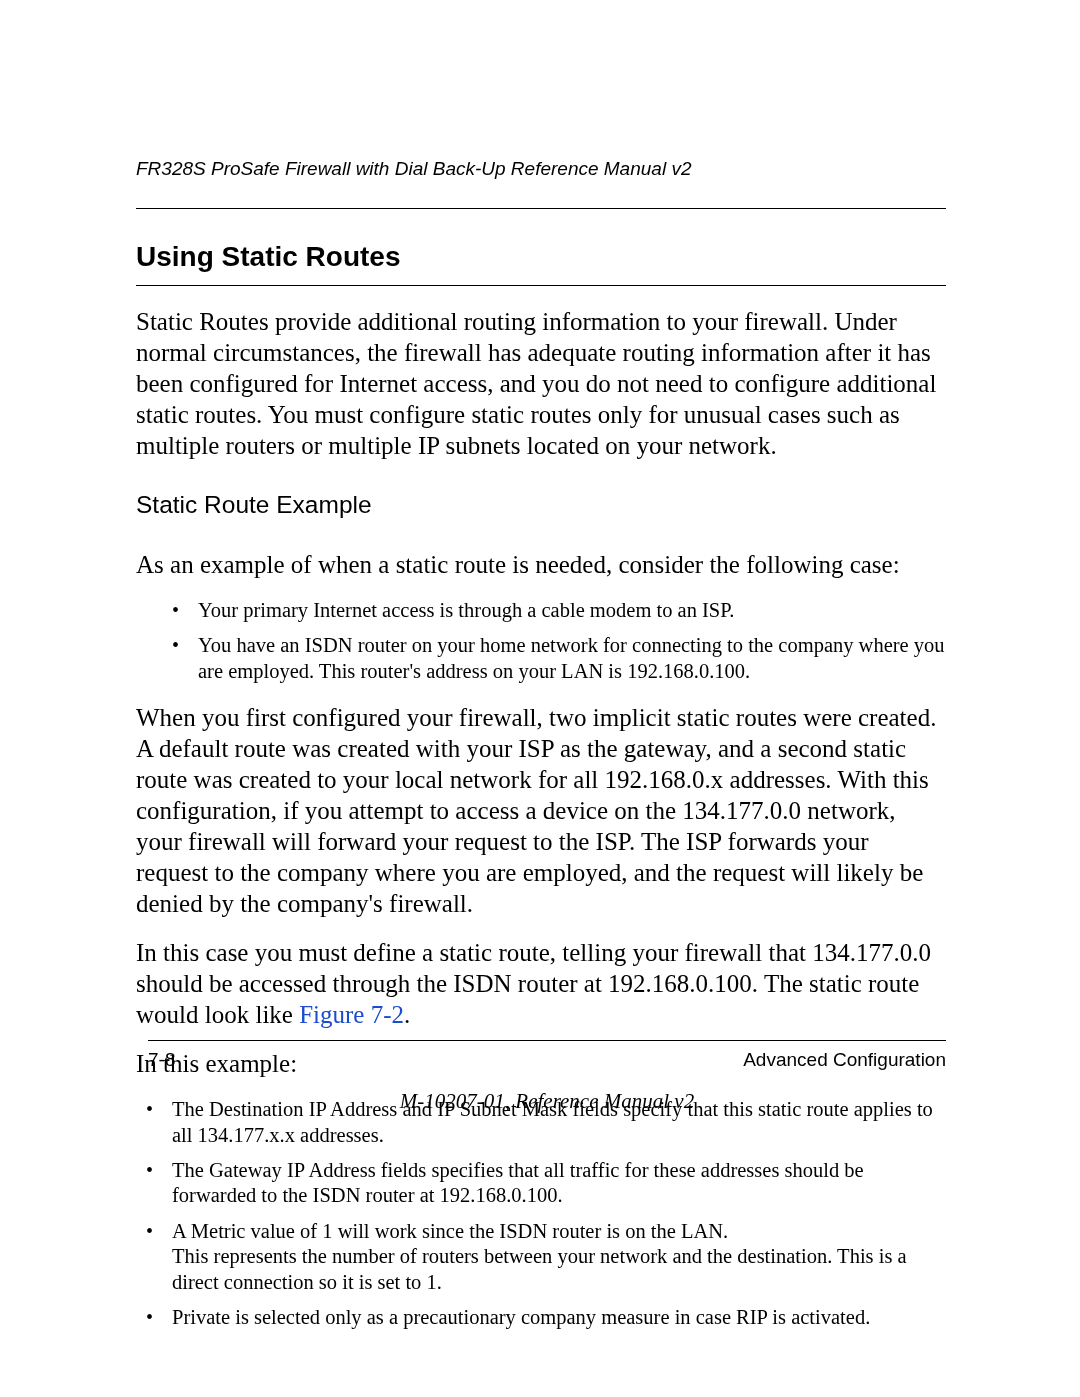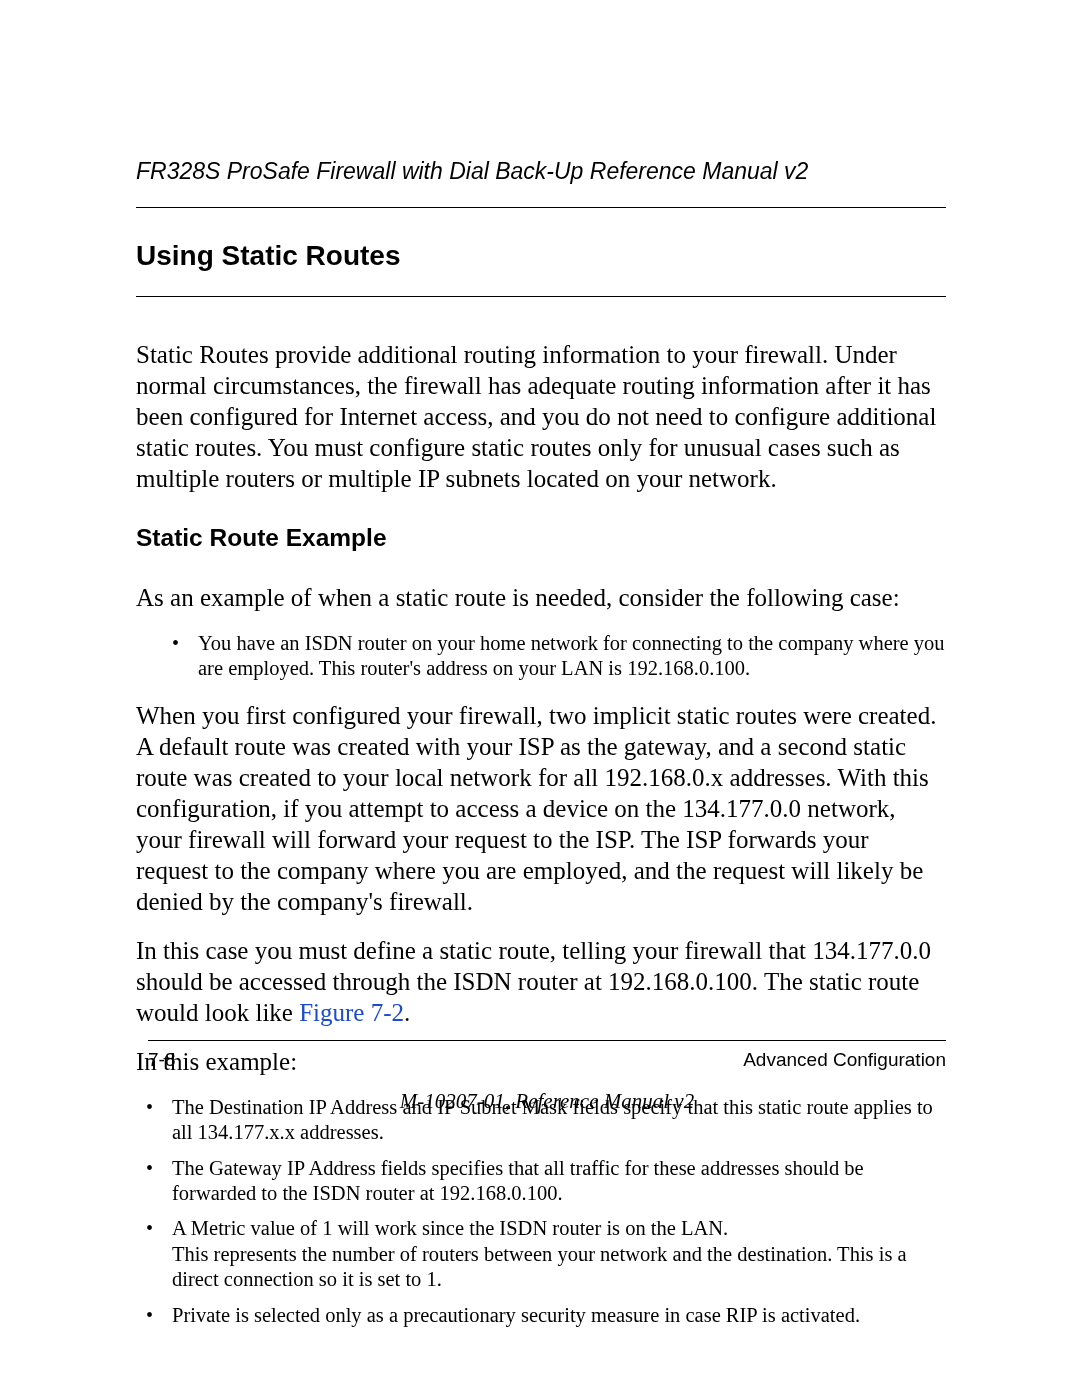--- a/index.html
+++ b/index.html
@@ -10,37 +10,37 @@
     color: #000000;
     width: 1080px;
     height: 1397px;
     position: relative;
   }
   .page {
     padding: 158px 134px 0 136px;
   }
   .doc-header {
     font-style: italic;
-    font-size: 23px;
+    font-size: 19px;
     border-bottom: 1.5px solid #000;
-    padding-bottom: 22px;
+    padding-bottom: 28px;
     margin-bottom: 32px;
     font-family: Arial, Helvetica, sans-serif;
   }
   .h1 {
     font-family: Arial, Helvetica, sans-serif;
     font-weight: bold;
     font-size: 28px;
     border-bottom: 1.5px solid #000;
-    padding-bottom: 24px;
-    margin-bottom: 42px;
+    padding-bottom: 12px;
+    margin-bottom: 20px;
   }
   .h2 {
     font-family: Arial, Helvetica, sans-serif;
-    font-weight: bold;
+    font-weight: normal;
     font-size: 24.5px;
     margin-top: 30px;
     margin-bottom: 30px;
   }
   .para {
     font-size: 25px;
     line-height: 1.24;
     margin-bottom: 18px;
   }
   ul.bullets {
@@ -103,36 +103,37 @@
 
   <div class="h1">Using Static Routes</div>
 
   <div class="para">Static Routes provide additional routing information to your firewall. Under normal circumstances, the firewall has adequate routing information after it has been configured for Internet access, and you do not need to configure additional static routes. You must configure static routes only for unusual cases such as multiple routers or multiple IP subnets located on your network.</div>
 
   <div class="h2">Static Route Example</div>
 
   <div class="para">As an example of when a static route is needed, consider the following case:</div>
 
   <ul class="bullets">
+    <li>Your primary Internet access is through a cable modem to an ISP.</li>
     <li>You have an ISDN router on your home network for connecting to the company where you are employed. This router's address on your LAN is 192.168.0.100.</li>
   </ul>
 
   <div class="para">When you first configured your firewall, two implicit static routes were created. A default route was created with your ISP as the gateway, and a second static route was created to your local network for all 192.168.0.x addresses. With this configuration, if you attempt to access a device on the 134.177.0.0 network, your firewall will forward your request to the ISP. The ISP forwards your request to the company where you are employed, and the request will likely be denied by the company's firewall.</div>
 
   <div class="para">
     <span>In this case you must define a static route, telling your firewall that 134.177.0.0 should be accessed through the ISDN router at 192.168.0.100. The static route would look like </span><span class="figref">Figure 7-2</span><span>.</span>
   </div>
 
   <div class="para">In this example:</div>
 
   <ul class="bullets outer">
     <li>The Destination IP Address and IP Subnet Mask fields specify that this static route applies to all 134.177.x.x addresses.</li>
     <li>The Gateway IP Address fields specifies that all traffic for these addresses should be forwarded to the ISDN router at 192.168.0.100.</li>
     <li>A Metric value of 1 will work since the ISDN router is on the LAN.<br>This represents the number of routers between your network and the destination. This is a direct connection so it is set to 1.</li>
-    <li>Private is selected only as a precautionary security measure in case RIP is activated.</li>
+    <li>Private is selected only as a precautionary company measure in case RIP is activated.</li>
   </ul>
 
 </div>
 
 <div class="footer">
   <div class="footer-row">
     <span>7-8</span>
     <span>Advanced Configuration</span>
   </div>
   <div class="footer-center">M-10207-01, Reference Manual v2</div>

